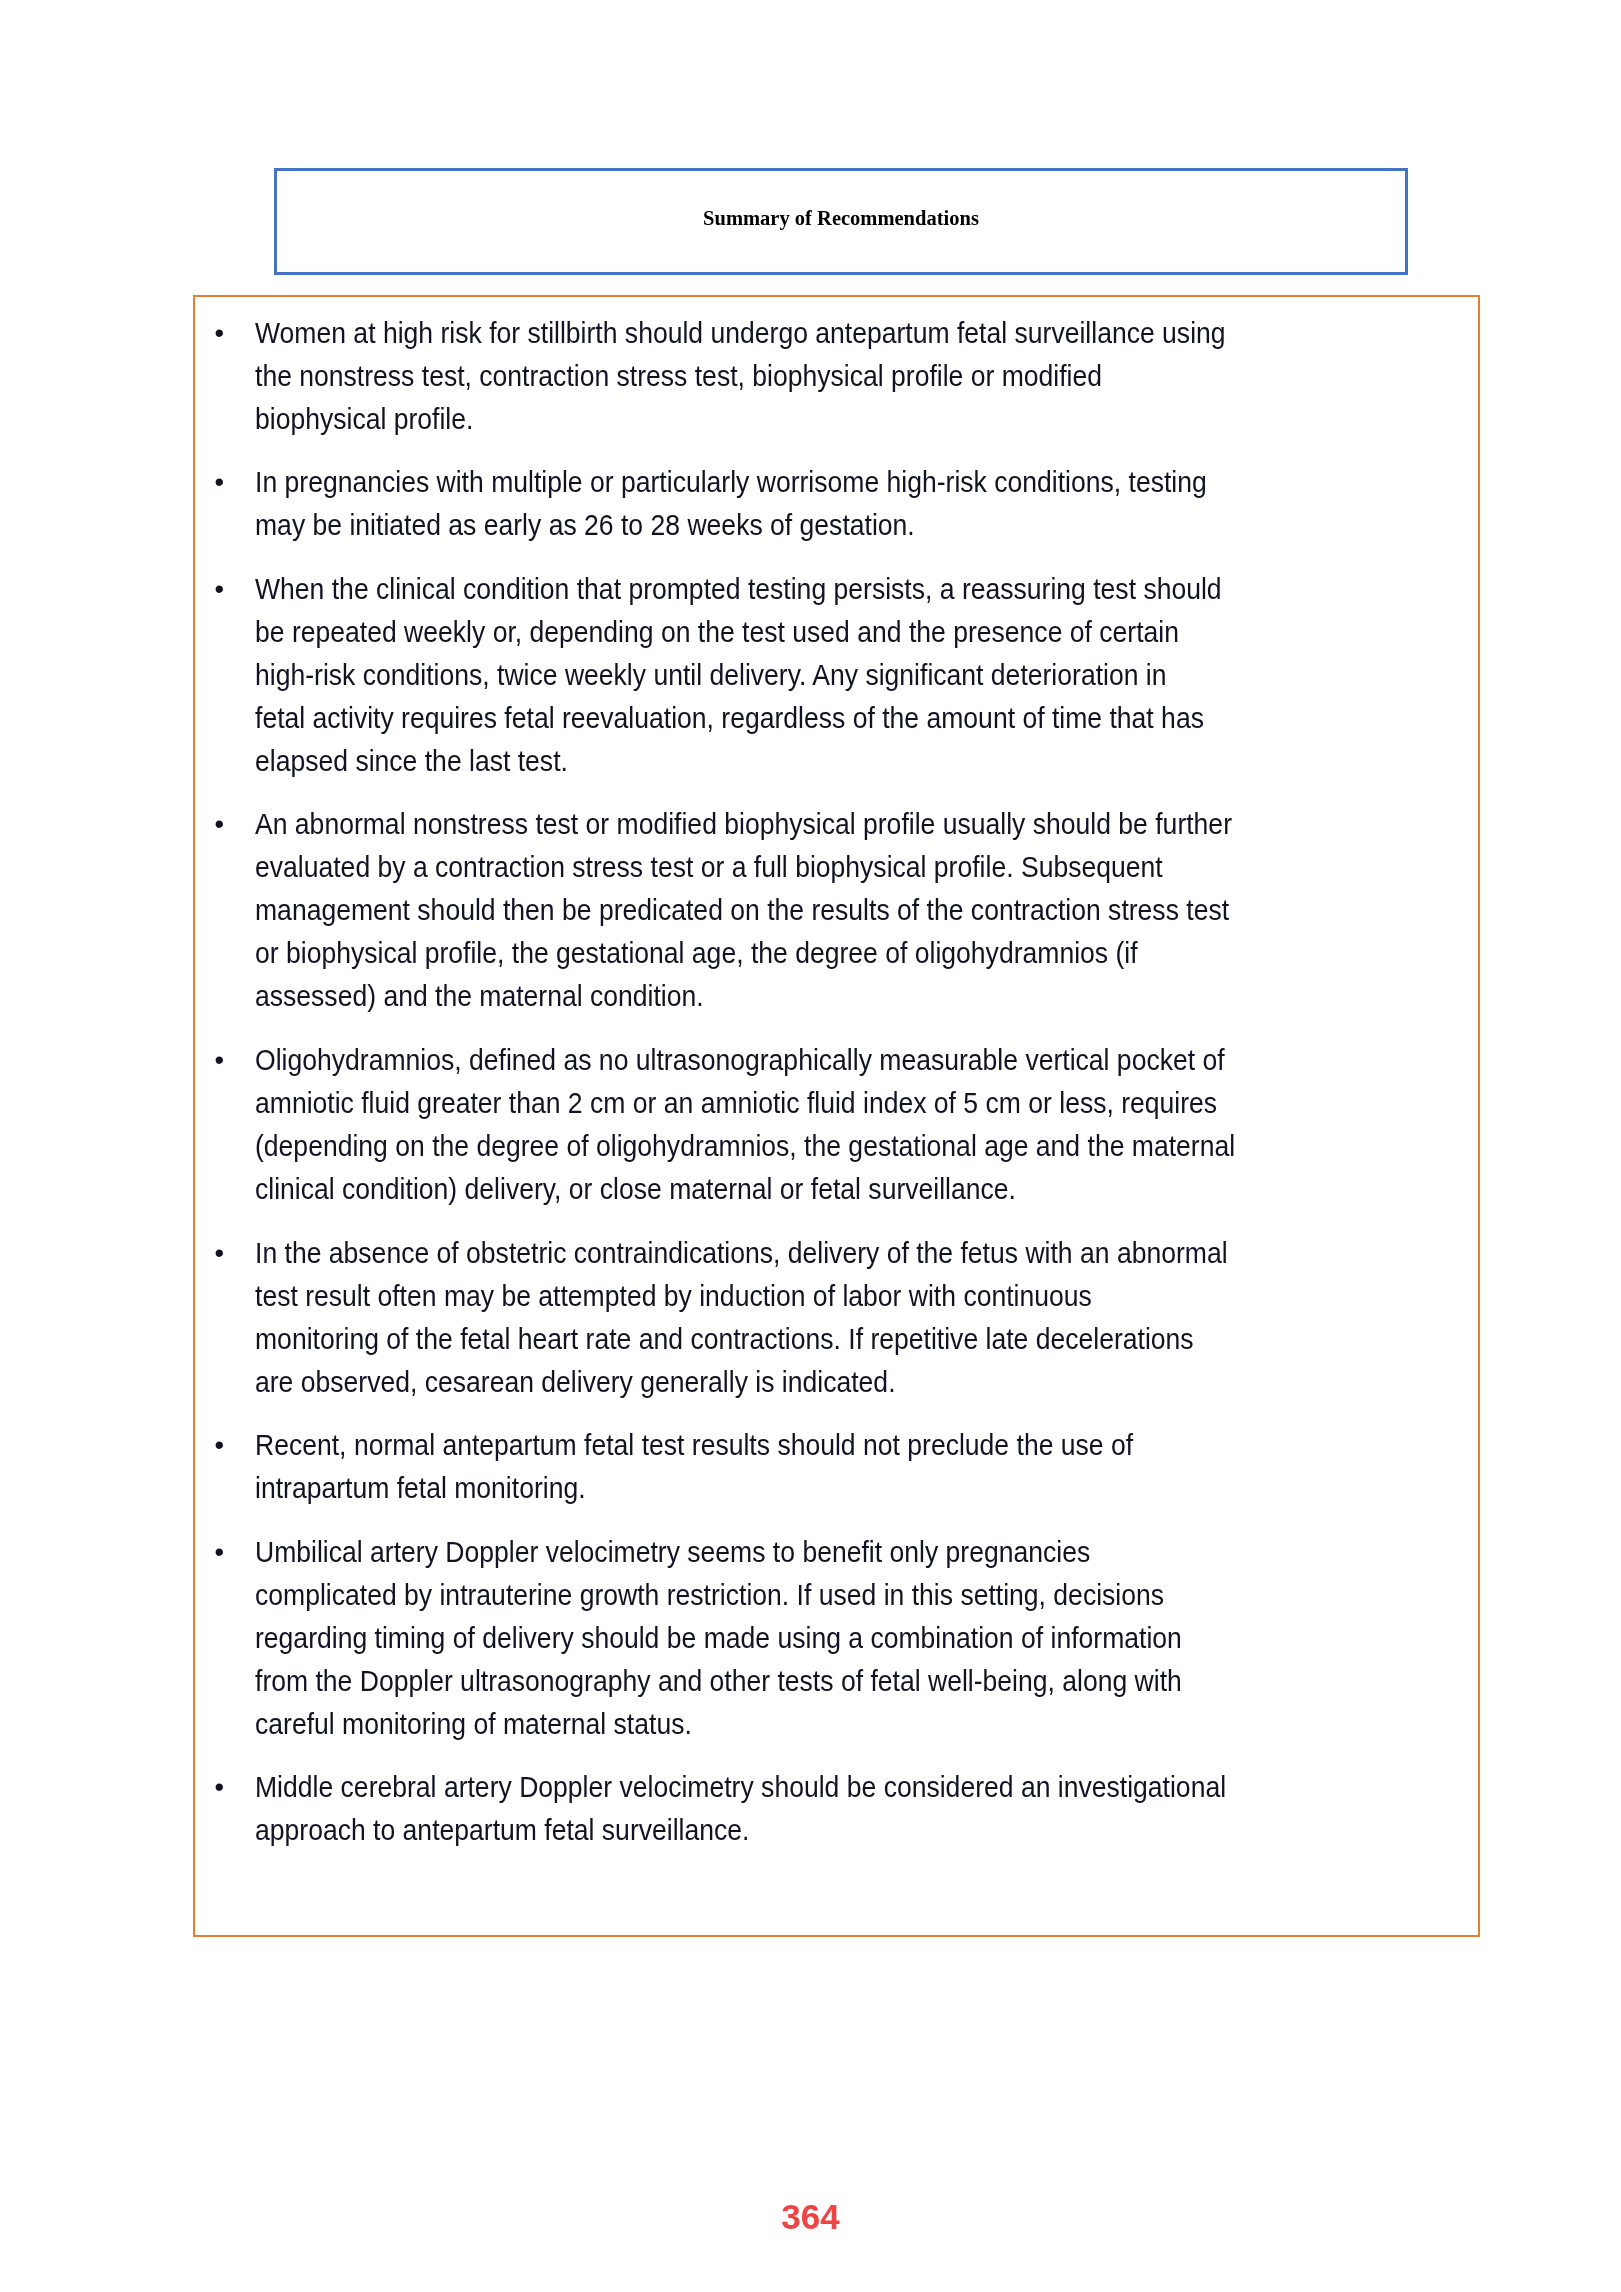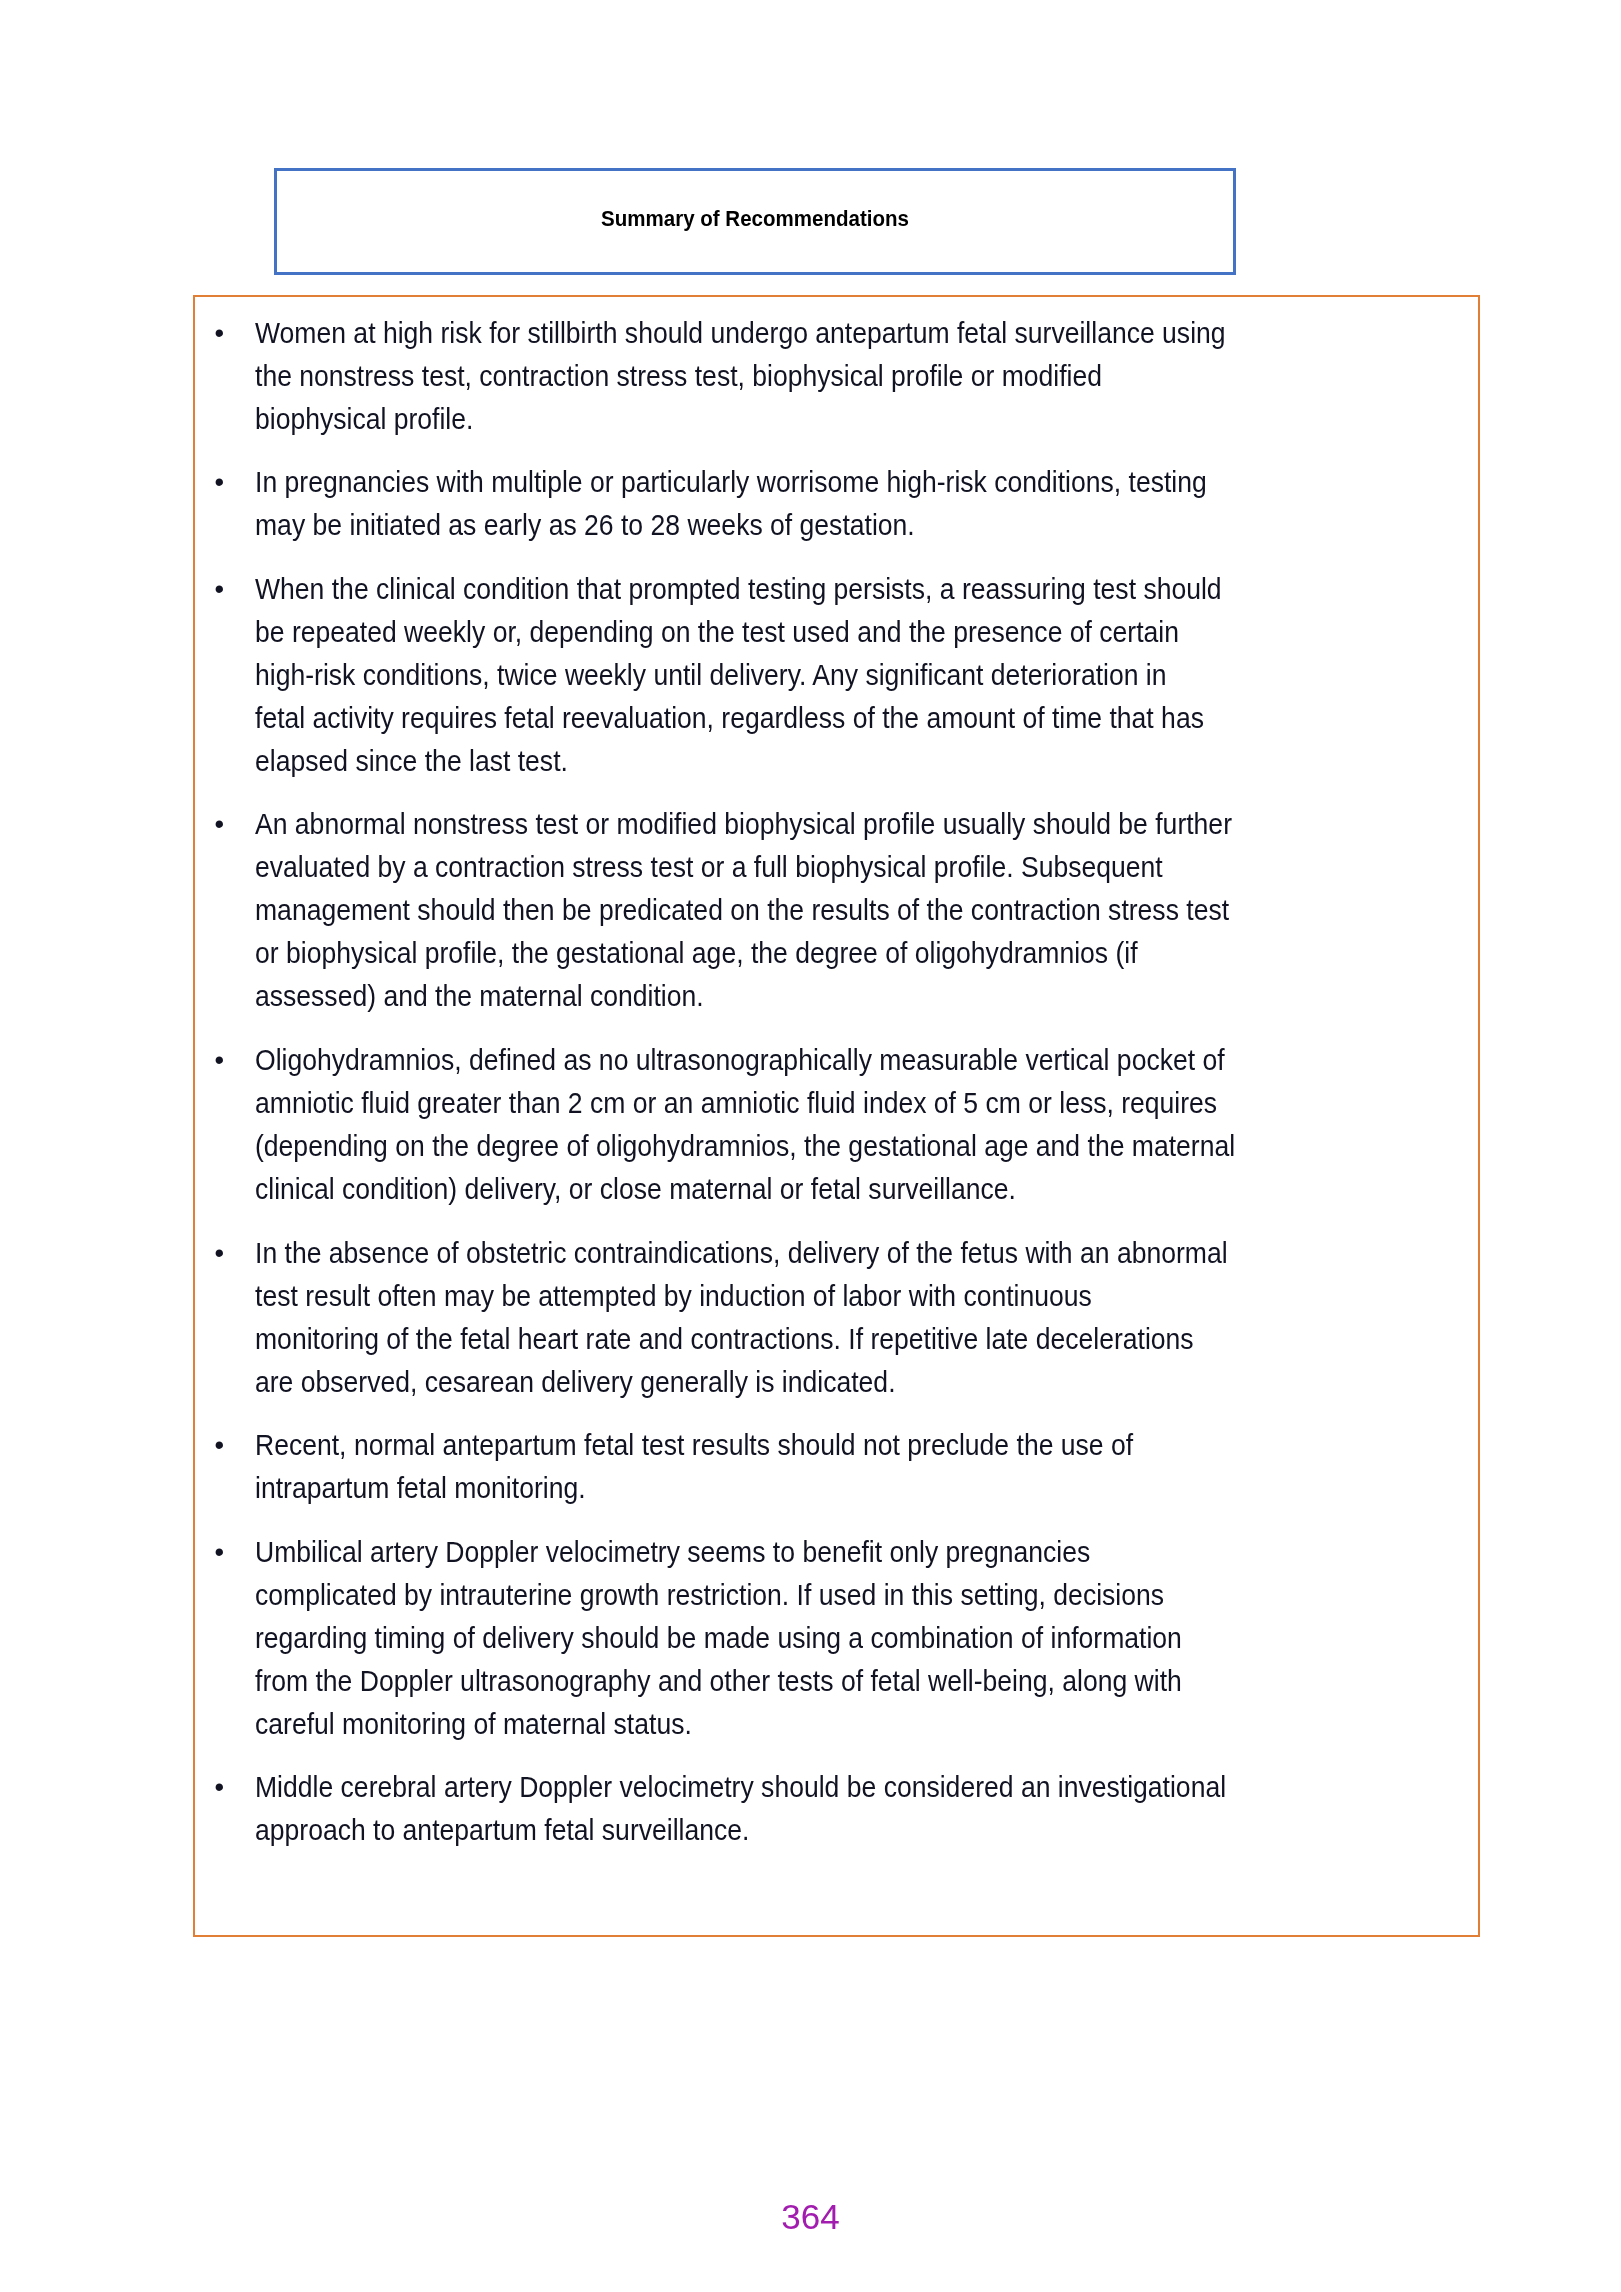--- a/index.html
+++ b/index.html
@@ -1,31 +1,31 @@
 <!DOCTYPE html>
 <html><head>
 <meta charset="utf-8">
 <style>
   html, body { margin: 0; padding: 0; background: #ffffff; }
   body { width: 1621px; height: 2293px; position: relative; overflow: hidden;
          font-family: "Liberation Sans", sans-serif; color: #111322; }
-  .title-box { position: absolute; left: 274px; top: 168px; width: 962px; height: 107px;
-               box-sizing: border-box; border: 3.9px solid #4472c4; background: #fff; }
+  .title-box { position: absolute; left: 274px; top: 168px; width: 1134px; height: 107px;
+               box-sizing: border-box; border: 3.9px solid #4472c4; background: #fff; font-family: Liberation Serif, serif; }
   .title-text { position: absolute; left: 0; right: 0; top: 33px; text-align: center;
                 font-weight: bold; font-size: 21.6px; line-height: 29px; color: #000;
                 transform: scaleX(0.95); }
   .rec-box { position: absolute; left: 193px; top: 295px; width: 1287px; height: 1642px;
              box-sizing: border-box; border: 2.9px solid #e07f35; background: #fff; }
   .rec-list { position: absolute; left: 0; top: 13.7px; right: 0; margin: 0; padding: 0; list-style: none; }
   .rec-item { position: relative; margin: 0 0 20.6px 0; padding-left: 60px; }
   .bullet { position: absolute; left: 19.6px; top: 0; font-size: 27.4px; line-height: 43px; color: #111322; }
   .line { display: block; white-space: nowrap; font-size: 30px; line-height: 43px;
           transform: scaleX(0.885); transform-origin: left center; }
   .page-number { position: absolute; left: 0; right: 0; top: 2196px; text-align: center;
-                 font-weight: normal; font-size: 35px; line-height: 41px; color: #a21caf; }
+                 font-weight: bold; font-size: 35px; line-height: 41px; color: #ef4444; }
 </style>
 </head>
 <body>
 
 <div class="title-box">
   <div class="title-text">Summary of Recommendations</div>
 </div>
 
 <div class="rec-box">
   <ul class="rec-list">

